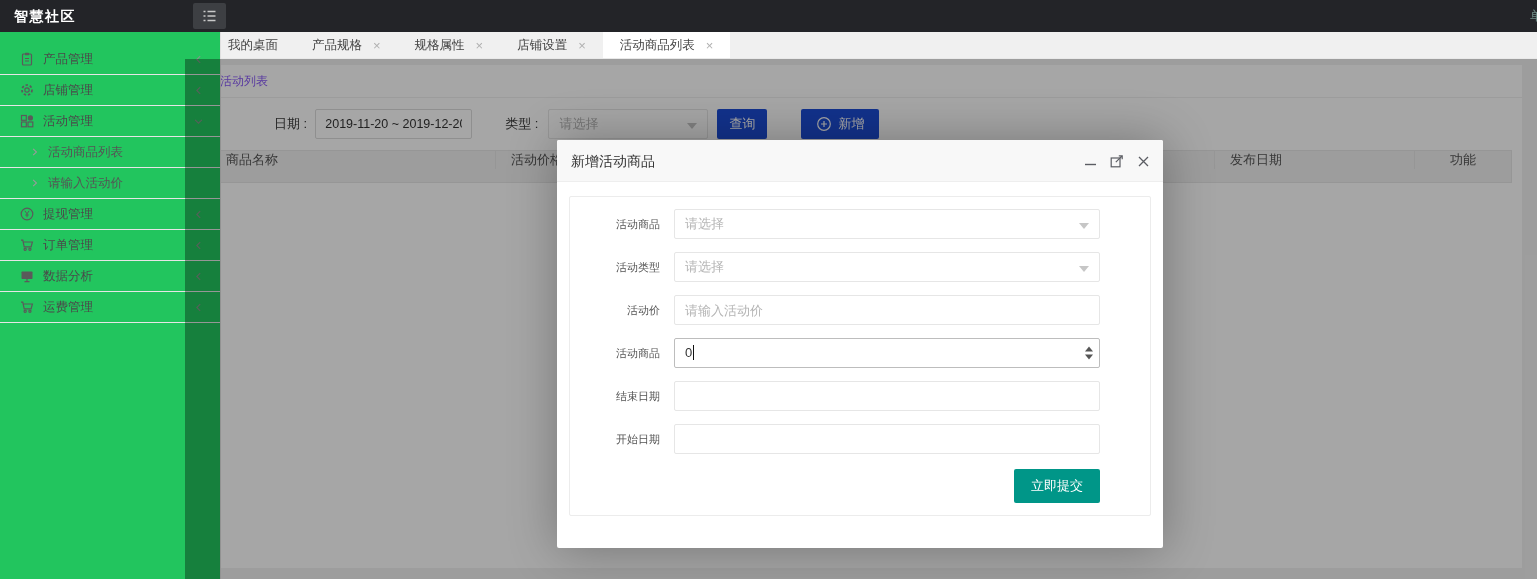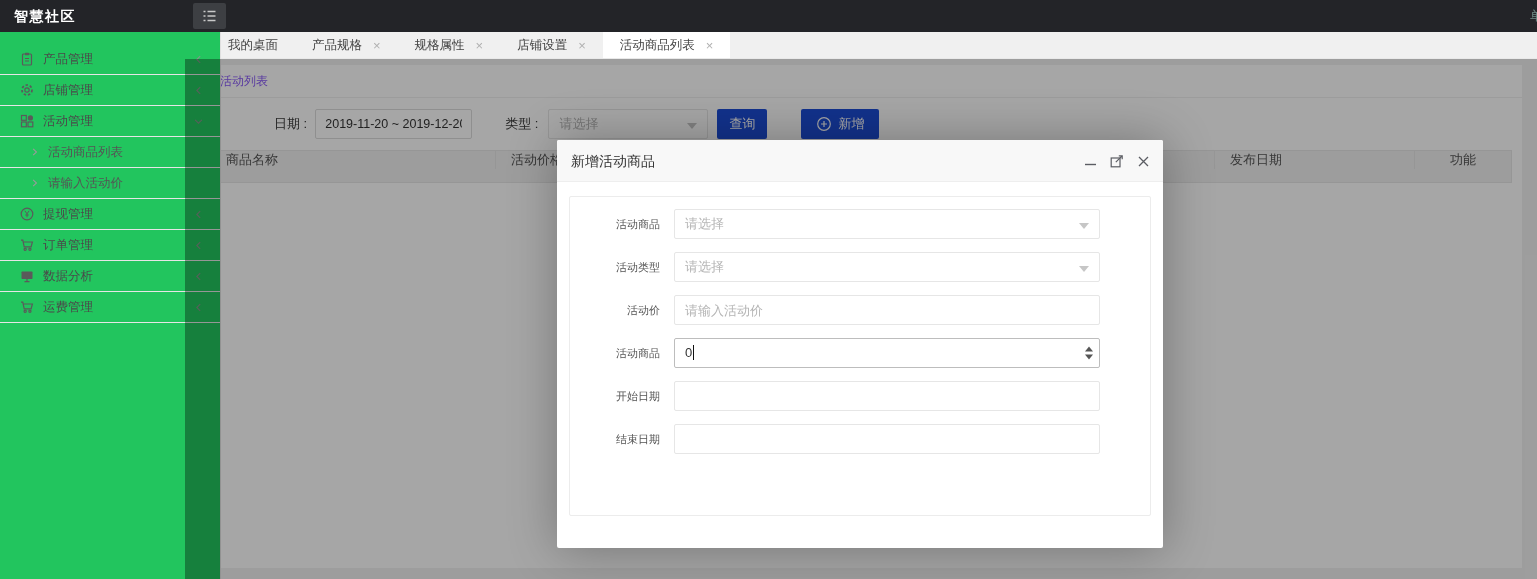--- a/index.html
+++ b/index.html
@@ -347,26 +347,29 @@
         <div class="f-row">
           <span class="f-label">活动商品</span>
           <div class="f-ctrl">
             <div class="f-input num"><span>0</span><span class="caret"></span><span class="spinner">
                 <i class="spin-up"></i>
                 <i class="spin-down"></i>
               </span></div>
           </div>
         </div>
         <div class="f-row">
+          <span class="f-label">结束日期</span>
+          <div class="f-ctrl">
+            <input class="f-input" style="">
+          </div>
+        </div>
+        <div class="f-row">
           <span class="f-label">开始日期</span>
           <div class="f-ctrl">
             <input class="f-input" style="">
           </div>
         </div>
-        <div class="f-row">
-          <span class="f-label">结束日期</span>
-          <div class="f-ctrl">
-            <input class="f-input" style="">
-          </div>
+        <div class="submit-row">
+          <button class="btn-submit">立即提交</button>
         </div>
       </div>
   </div>
 </div>
 
 </body></html>

